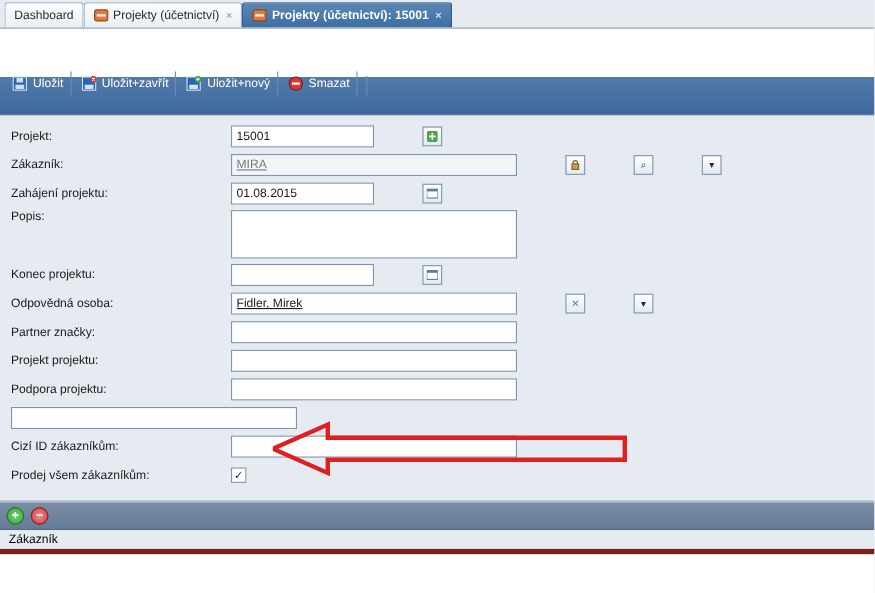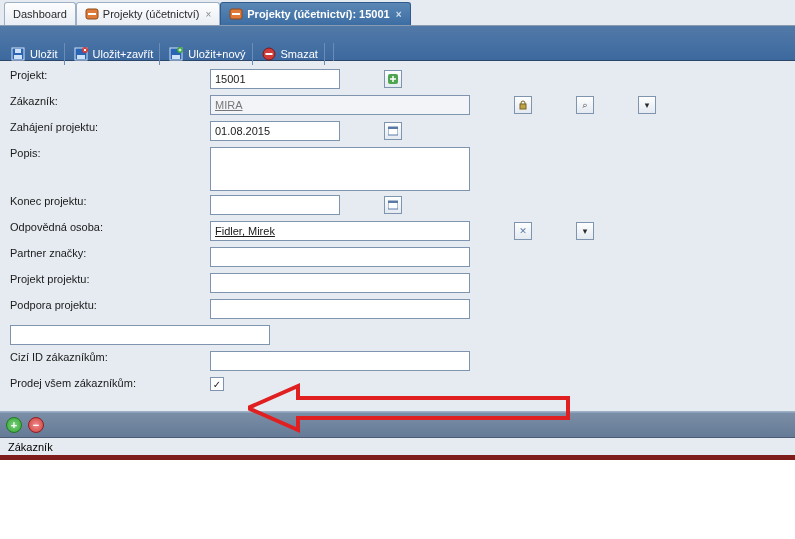--- a/index.html
+++ b/index.html
@@ -46,25 +46,26 @@
   margin-left: 2px;
 }
 .tab.active .close { color: #cfe1f2; }
 .tab-icon {
   width: 14px; height: 14px; display:inline-flex; align-items:center; justify-content:center;
 }
 .toolbar {
   background: linear-gradient(#527aa8, #3c699f);
   height: 26px;
   display: flex;
-  align-items: flex-start;
+  align-items: flex-end;
   padding: 17px 4px;
   gap: 2px;
   color: #fff;
   border-bottom: 1px solid #2c466a;
+  margin-top: 44px;
 }
 .tool-btn {
   display: flex;
   align-items: center;
   gap: 4px;
   padding: 3px 6px;
   color: #fff;
   font-size: 11px;
   cursor: pointer;
   border-right: 1px solid #6b8db5;
@@ -74,21 +75,21 @@
   width: 16px; height: 16px;
   display: inline-flex; align-items:center; justify-content:center;
 }
 .form-area {
   background: #e5ebf1;
   padding: 8px 10px;
   border-bottom: 1px solid #9db0c5;
 }
 .form-row {
   display: flex;
-  align-items: flex-start;
+  align-items: center;
   margin-bottom: 4px;
   min-height: 22px;
 }
 .form-row.tall { align-items: flex-start; min-height: 44px; }
 .form-label {
   width: 200px;
   font-size: 11px;
   color: #1a1a1a;
 }
 .input-wrap {

